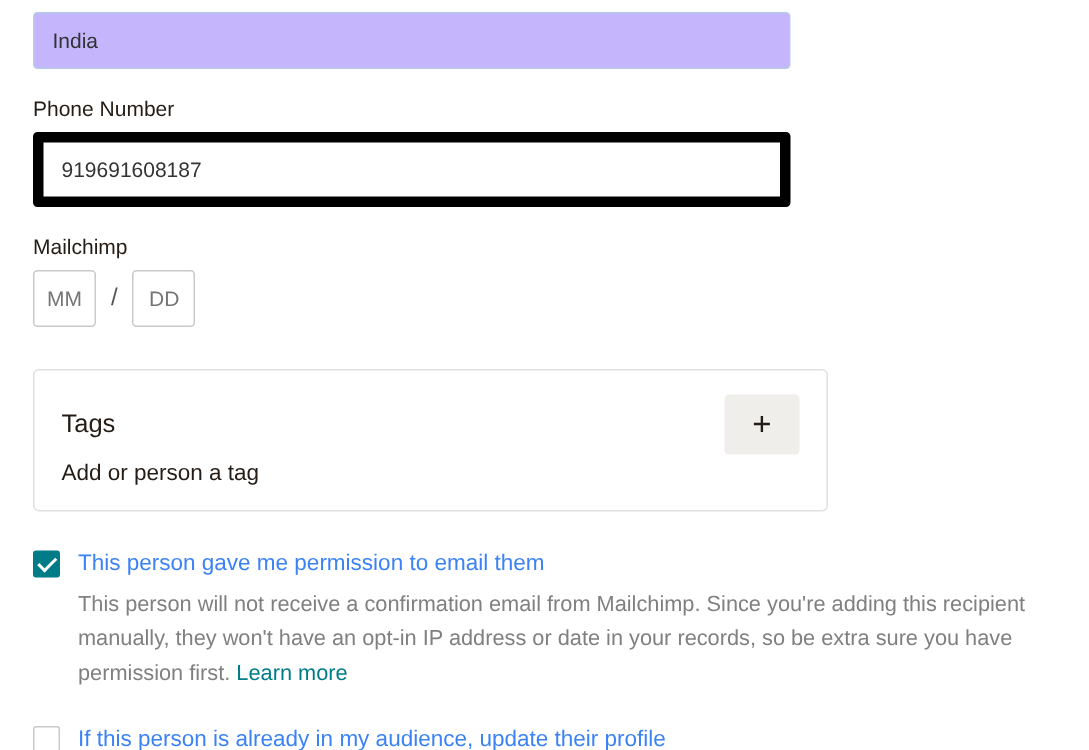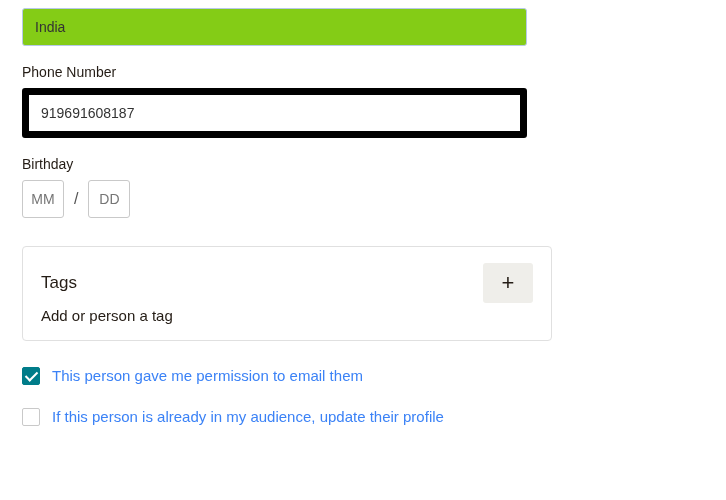--- a/index.html
+++ b/index.html
@@ -22,21 +22,21 @@
     .text-input {
       width: 505px;
       padding: 10px 12px;
       border: 7px solid #000000;
       border-radius: 3px;
       font-size: 14px;
       font-family: inherit;
       color: #333;
     }
     .text-input.selected {
-      background: #84cc16;
+      background: #c4b5fd;
       border: 1px solid #b7c9e8;
     }
     .bday-row { display: flex; align-items: center; gap: 10px; }
     .bday-input {
       width: 42px;
       padding: 10px 4px;
       text-align: center;
       border: 1px solid #c9c9c9;
       border-radius: 3px;
       font-size: 14px;
@@ -120,21 +120,21 @@
 <div class="field-group" style="margin-top:8px;">
   <input type="text" class="text-input selected" value="India" style="">
 </div>
 
 <div class="field-group">
   <label class="field-label">Phone Number</label>
   <input type="text" class="text-input" value="919691608187" style="">
 </div>
 
 <div class="field-group">
-  <label class="field-label">Birthday</label>
+  <label class="field-label">Mailchimp</label>
   <div class="bday-row">
     <input type="text" class="bday-input" placeholder="MM" style="">
     <span class="bday-sep">/</span>
     <input type="text" class="bday-input" placeholder="DD" style="">
   </div>
 </div>
 
 <div class="tags-box">
   <div class="tags-header">
     <span class="tags-title">Tags</span>
@@ -143,18 +143,21 @@
     </button>
   </div>
   <div class="tags-sub">Add or person a tag</div>
 </div>
 
 <div class="consent-block">
   <div class="check-row">
     <div class="checkbox checked"></div>
     <span class="check-label">This person gave me permission to email them</span>
   </div>
+  <div class="consent-help">
+    <span>This person will not receive a confirmation email from Mailchimp. Since you're adding this recipient manually, they won't have an opt-in IP address or date in your records, so be extra sure you have permission first. </span><a class="learn-link">Learn more</a>
+  </div>
 </div>
 
 <div class="check-row update-row">
   <div class="checkbox"></div>
   <span class="check-label">If this person is already in my audience, update their profile</span>
 </div>
 
 </body></html>

